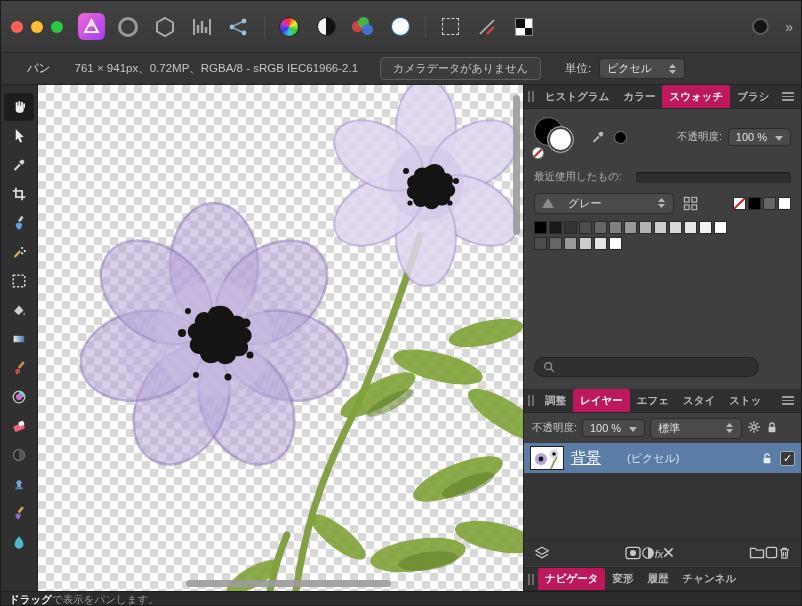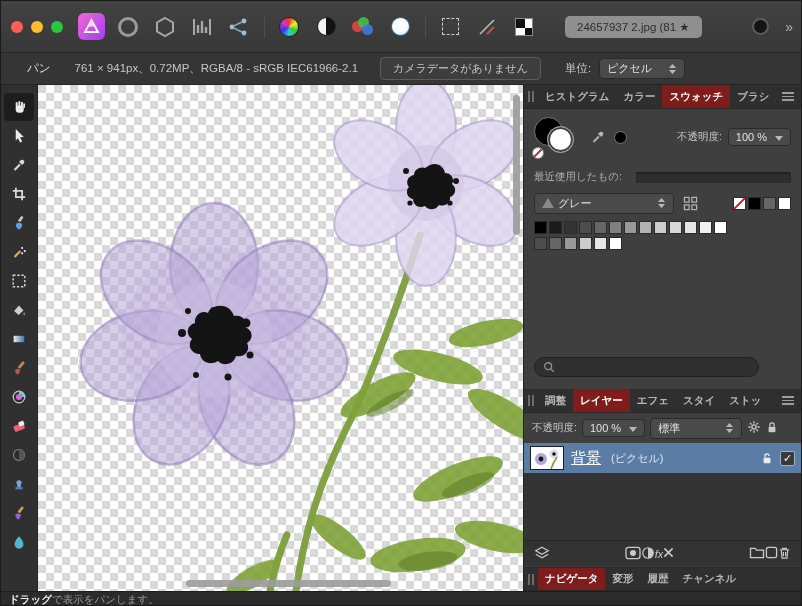--- a/index.html
+++ b/index.html
@@ -63,21 +63,21 @@
   .canvas svg.art { position:absolute; left:0; top:0; }
   .vscroll { position:absolute; right:3px; top:10px; width:7px; height:140px; background:#9b9b9b; border-radius:4px; opacity:.9; }
   .hscroll { position:absolute; bottom:4px; left:148px; width:205px; height:7px; background:#9b9b9b; border-radius:4px; opacity:.9; }
 
   
   .rpanel { width:278px; background:#3f3f3f; border-left:1px solid #232323; display:flex; flex-direction:column; font-size:10.5px; }
   .tabrow { height:24px; background:#2f2f2f; border-bottom:1px solid #272727; display:flex; align-items:stretch; color:#b8b8b8; flex:0 0 auto;font-weight:bold; }
   .grip { width:14px; display:flex; align-items:center; justify-content:center; gap:2px; }
   .grip i { width:2px; height:11px; background:#6d6d6d; display:block; }
   .tab { display:flex; align-items:center; padding:0 7px; white-space:nowrap; }
-  .tab.active { background:#7f1d1d; color:#fff; border-radius:3px 3px 0 0; }
+  .tab.active { background:#be185d; color:#fff; border-radius:3px 3px 0 0; }
   .panelmenu { margin-left:auto; display:flex; align-items:center; padding-right:7px; }
   .hamb { display:flex; flex-direction:column; gap:2px; }
   .hamb i { width:12px; height:1.5px; background:#9d9d9d; display:block; }
 
   
   .sw-body { height:280px; display:flex; flex-direction:column; background:#3f3f3f; flex:0 0 auto; }
   .sel-row { height:56px; display:flex; align-items:center; padding:0 10px; }
   .fillstroke { position:relative; width:56px; height:44px; }
   .fs-fill { position:absolute; left:0; top:2px; width:29px; height:29px; border-radius:50%; background:#000; border:1px solid #777; }
   .fs-stroke { position:absolute; left:13px; top:11px; width:27px; height:27px; border-radius:50%; background:#fff;
@@ -103,21 +103,21 @@
                display:flex; align-items:center; padding:0 8px; gap:6px; }
 
   
   .ly-body { height:153px; display:flex; flex-direction:column; background:#3a3a3a; flex:0 0 auto; }
   .ctrl-row { height:30px; display:flex; align-items:center; gap:5px; padding:0 8px; color:#c9c9c9; background:#3f3f3f; }
   .op-dd { min-width:56px; } .blend-dd { min-width:92px; }
   .layerlist { flex:1; background:#343434; overflow:hidden; }
   .layerrow { height:30px; background:#5b7da5; display:flex; align-items:center; padding:0 6px; gap:7px; }
   .thumb { width:34px; height:24px; background:#fff; border:1px solid #1e1e1e; flex:0 0 auto; }
   .lname { color:#fff; font-size:15px; white-space:nowrap;text-decoration:underline; }
-  .ltype { color:#dbe5f0; font-size:11px; margin-left:3px; }
+  .ltype { color:#dbe5f0; font-size:11px; margin-left:19px; }
   .lrow-right { margin-left:auto; display:flex; align-items:center; gap:7px; }
   .vischeck { width:15px; height:15px; background:#3a3a3a; border:1px solid #9ab0c6; border-radius:2px;
               color:#fff; font-size:11px; display:flex; align-items:center; justify-content:center; }
   .ly-icons { height:26px; background:#333; border-top:1px solid #282828; display:flex; align-items:center; padding:0 10px; }
   .ly-icons .gap { flex:1; }
   .fx { font-style:italic; color:#c9c9c9; font-size:11px; }
 
   
   .tabrow.bottom { border-top:1px solid #272727;text-align:center; }
   .statusbar { height:16px; background:#2b2b2b; border-top:1px solid #1e1e1e; display:flex; align-items:center;
@@ -194,23 +194,20 @@
         <span class="dashsq"></span>
       </div>
     <div class="ti">
       <svg width="20" height="20" viewBox="0 0 20 20">
           <line x1="3" y1="17" x2="17" y2="3" stroke="#bbb" stroke-width="1.6"></line>
           <line x1="10" y1="17" x2="17" y2="10" stroke="#e04444" stroke-width="2"></line>
         </svg>
     </div>
     <div class="ti">
         <span class="checkicon"></span>
-      </div>
-    <div class="doc-pill">
-        <span>24657937 2.jpg (81 ★</span>
       </div>
     <div class="tb-right">
       <span class="dark-circle"></span>
       <span class="chevrons">»</span>
     </div>
   </div>
 
   <div class="contextbar">
     <span class="cb-tool">パン</span>
     <span class="cb-info">761 × 941px、0.72MP、RGBA/8 - sRGB IEC61966-2.1</span>
@@ -449,21 +446,21 @@
                   </svg></span>
             </div>
           </div>
         </div>
         <div class="recent-row">
           <span>最近使用したもの:</span>
           <span class="recent-strip"></span>
         </div>
         <div class="cat-row">
           <div class="dd cat-dd">
-            <span style="display:inline-flex;align-items:center;gap:4px;">
+            <span style="display:inline-flex;align-items:center;gap:14px;">
               <span class="tri-swatch"></span>
               <span>グレー</span>
             </span>
             <span class="arr">
               <svg width="9" height="12" viewBox="0 0 9 12">
                   <path d="M4.5,1 8,5 1,5Z" fill="#b8b8b8"></path>
                   <path d="M4.5,11 1,7 8,7Z" fill="#b8b8b8"></path>
                 </svg>
             </span>
           </div>

